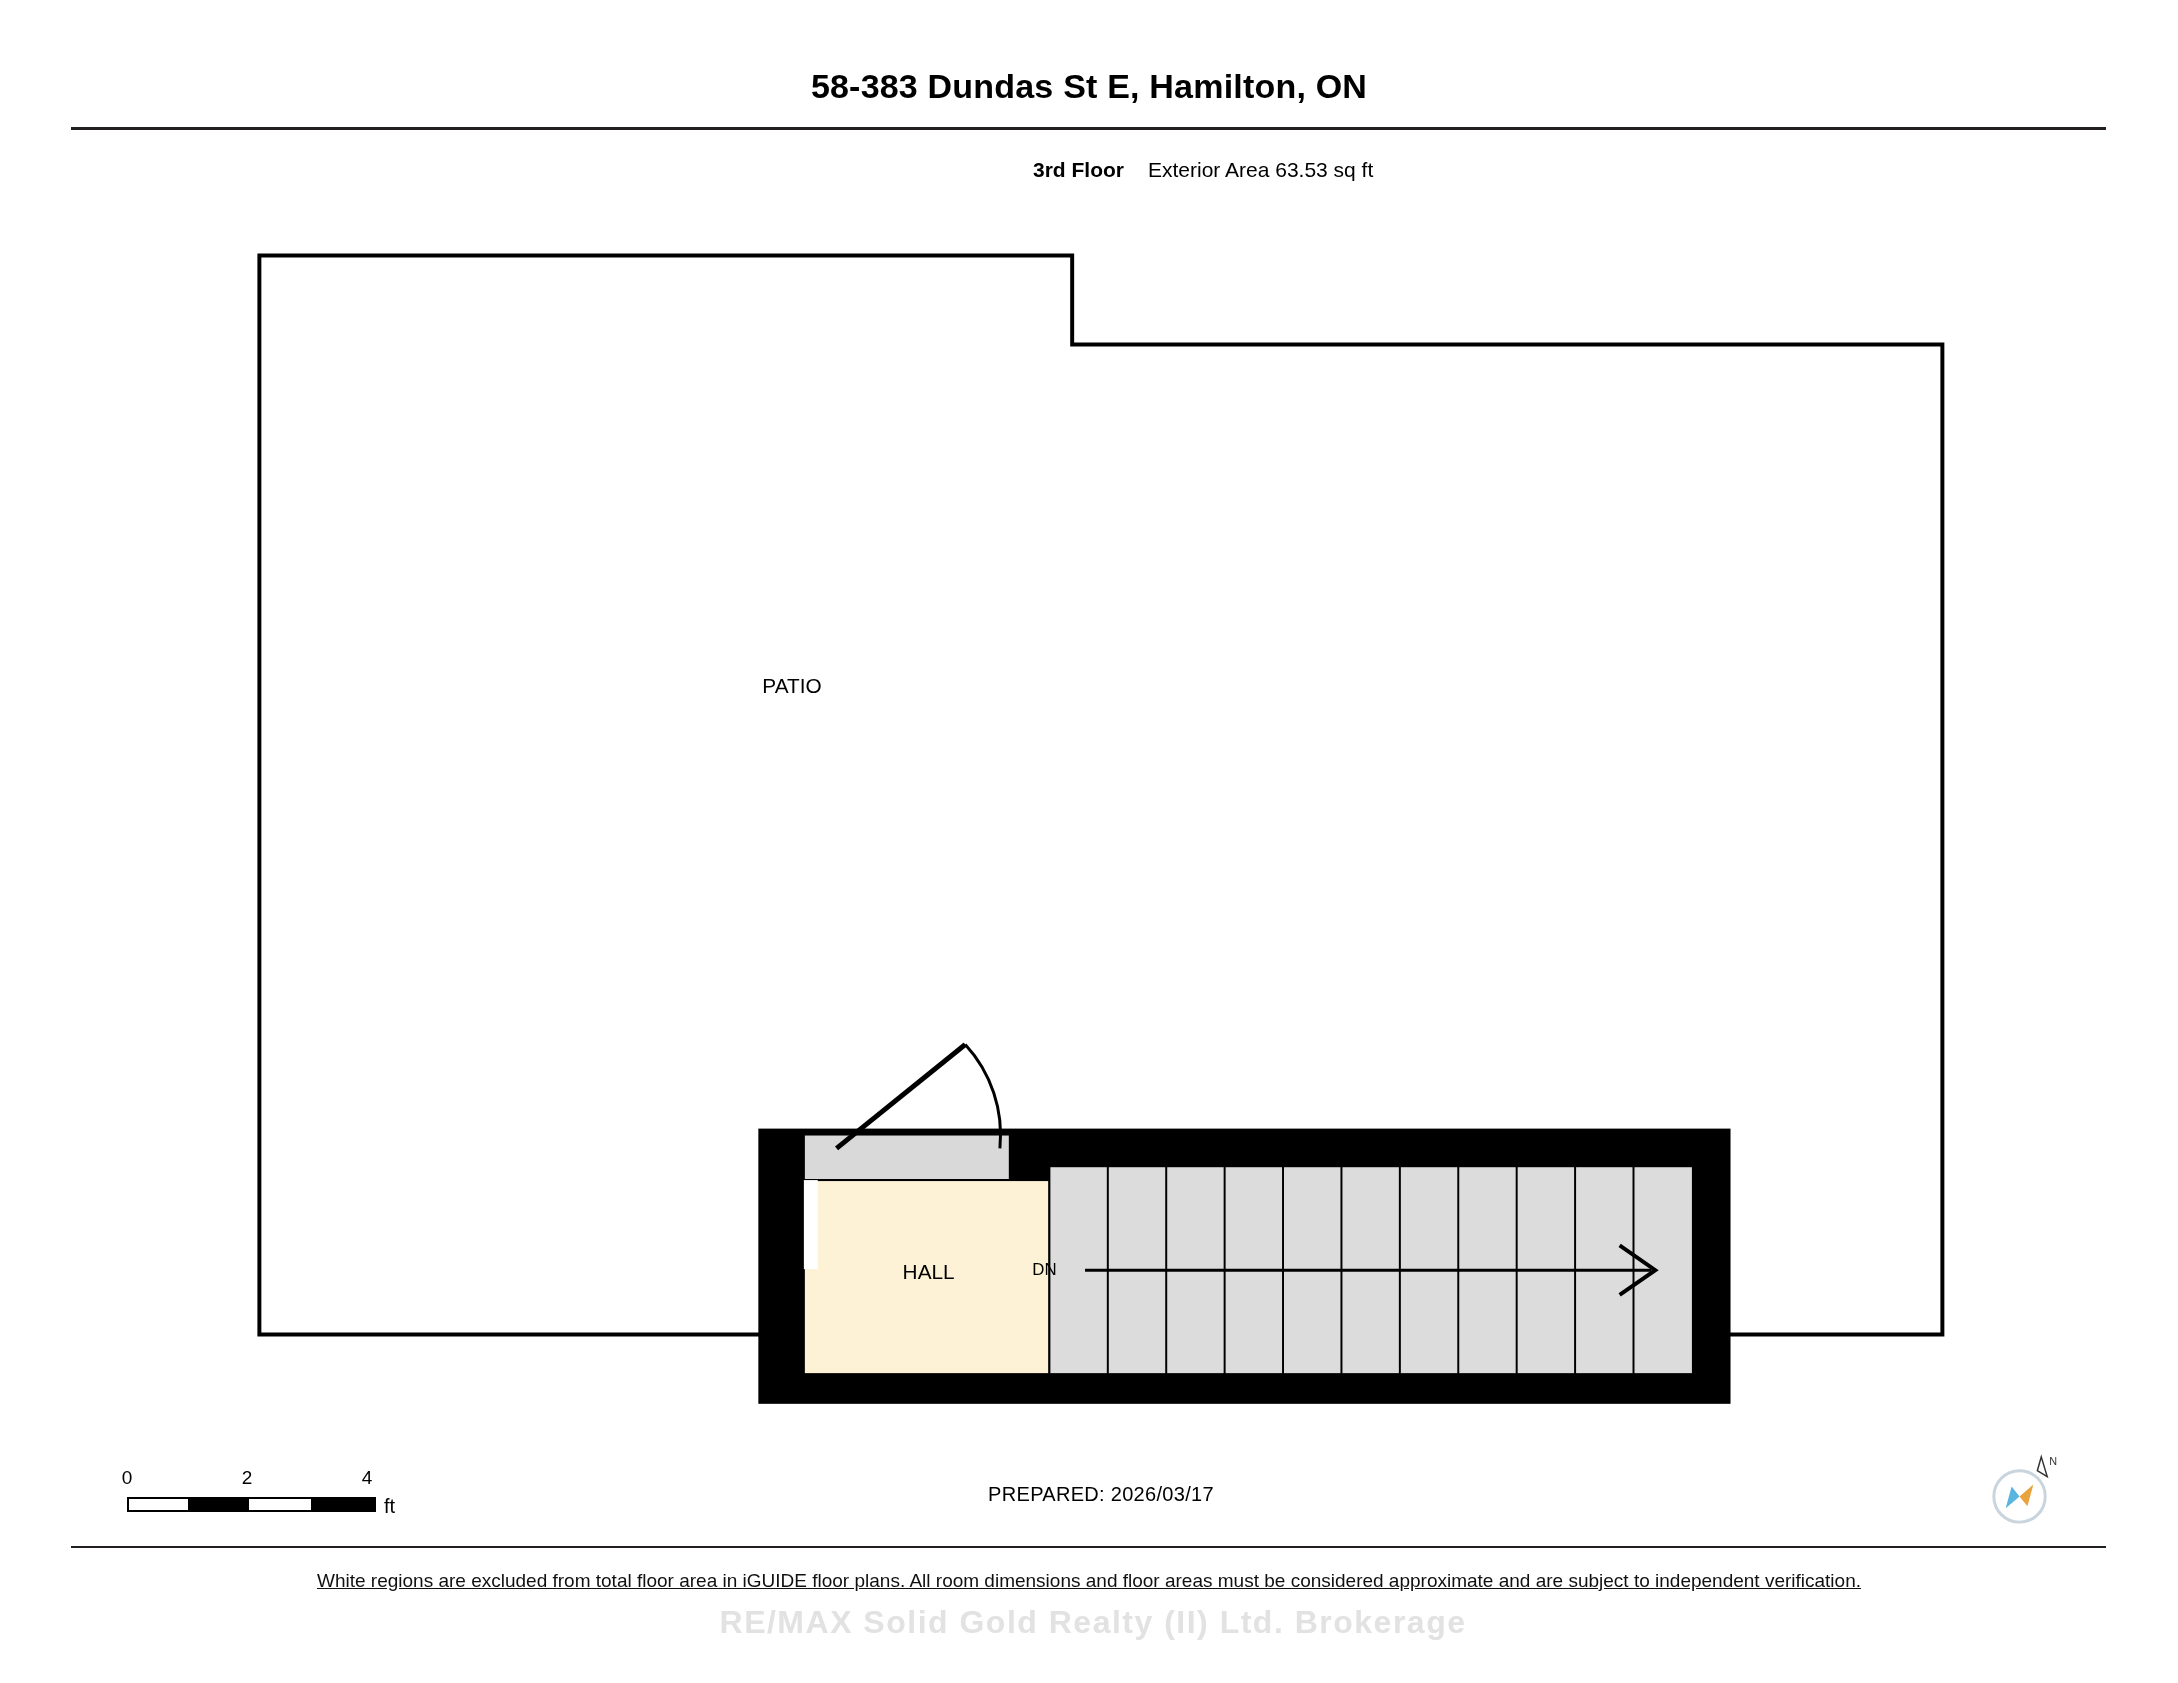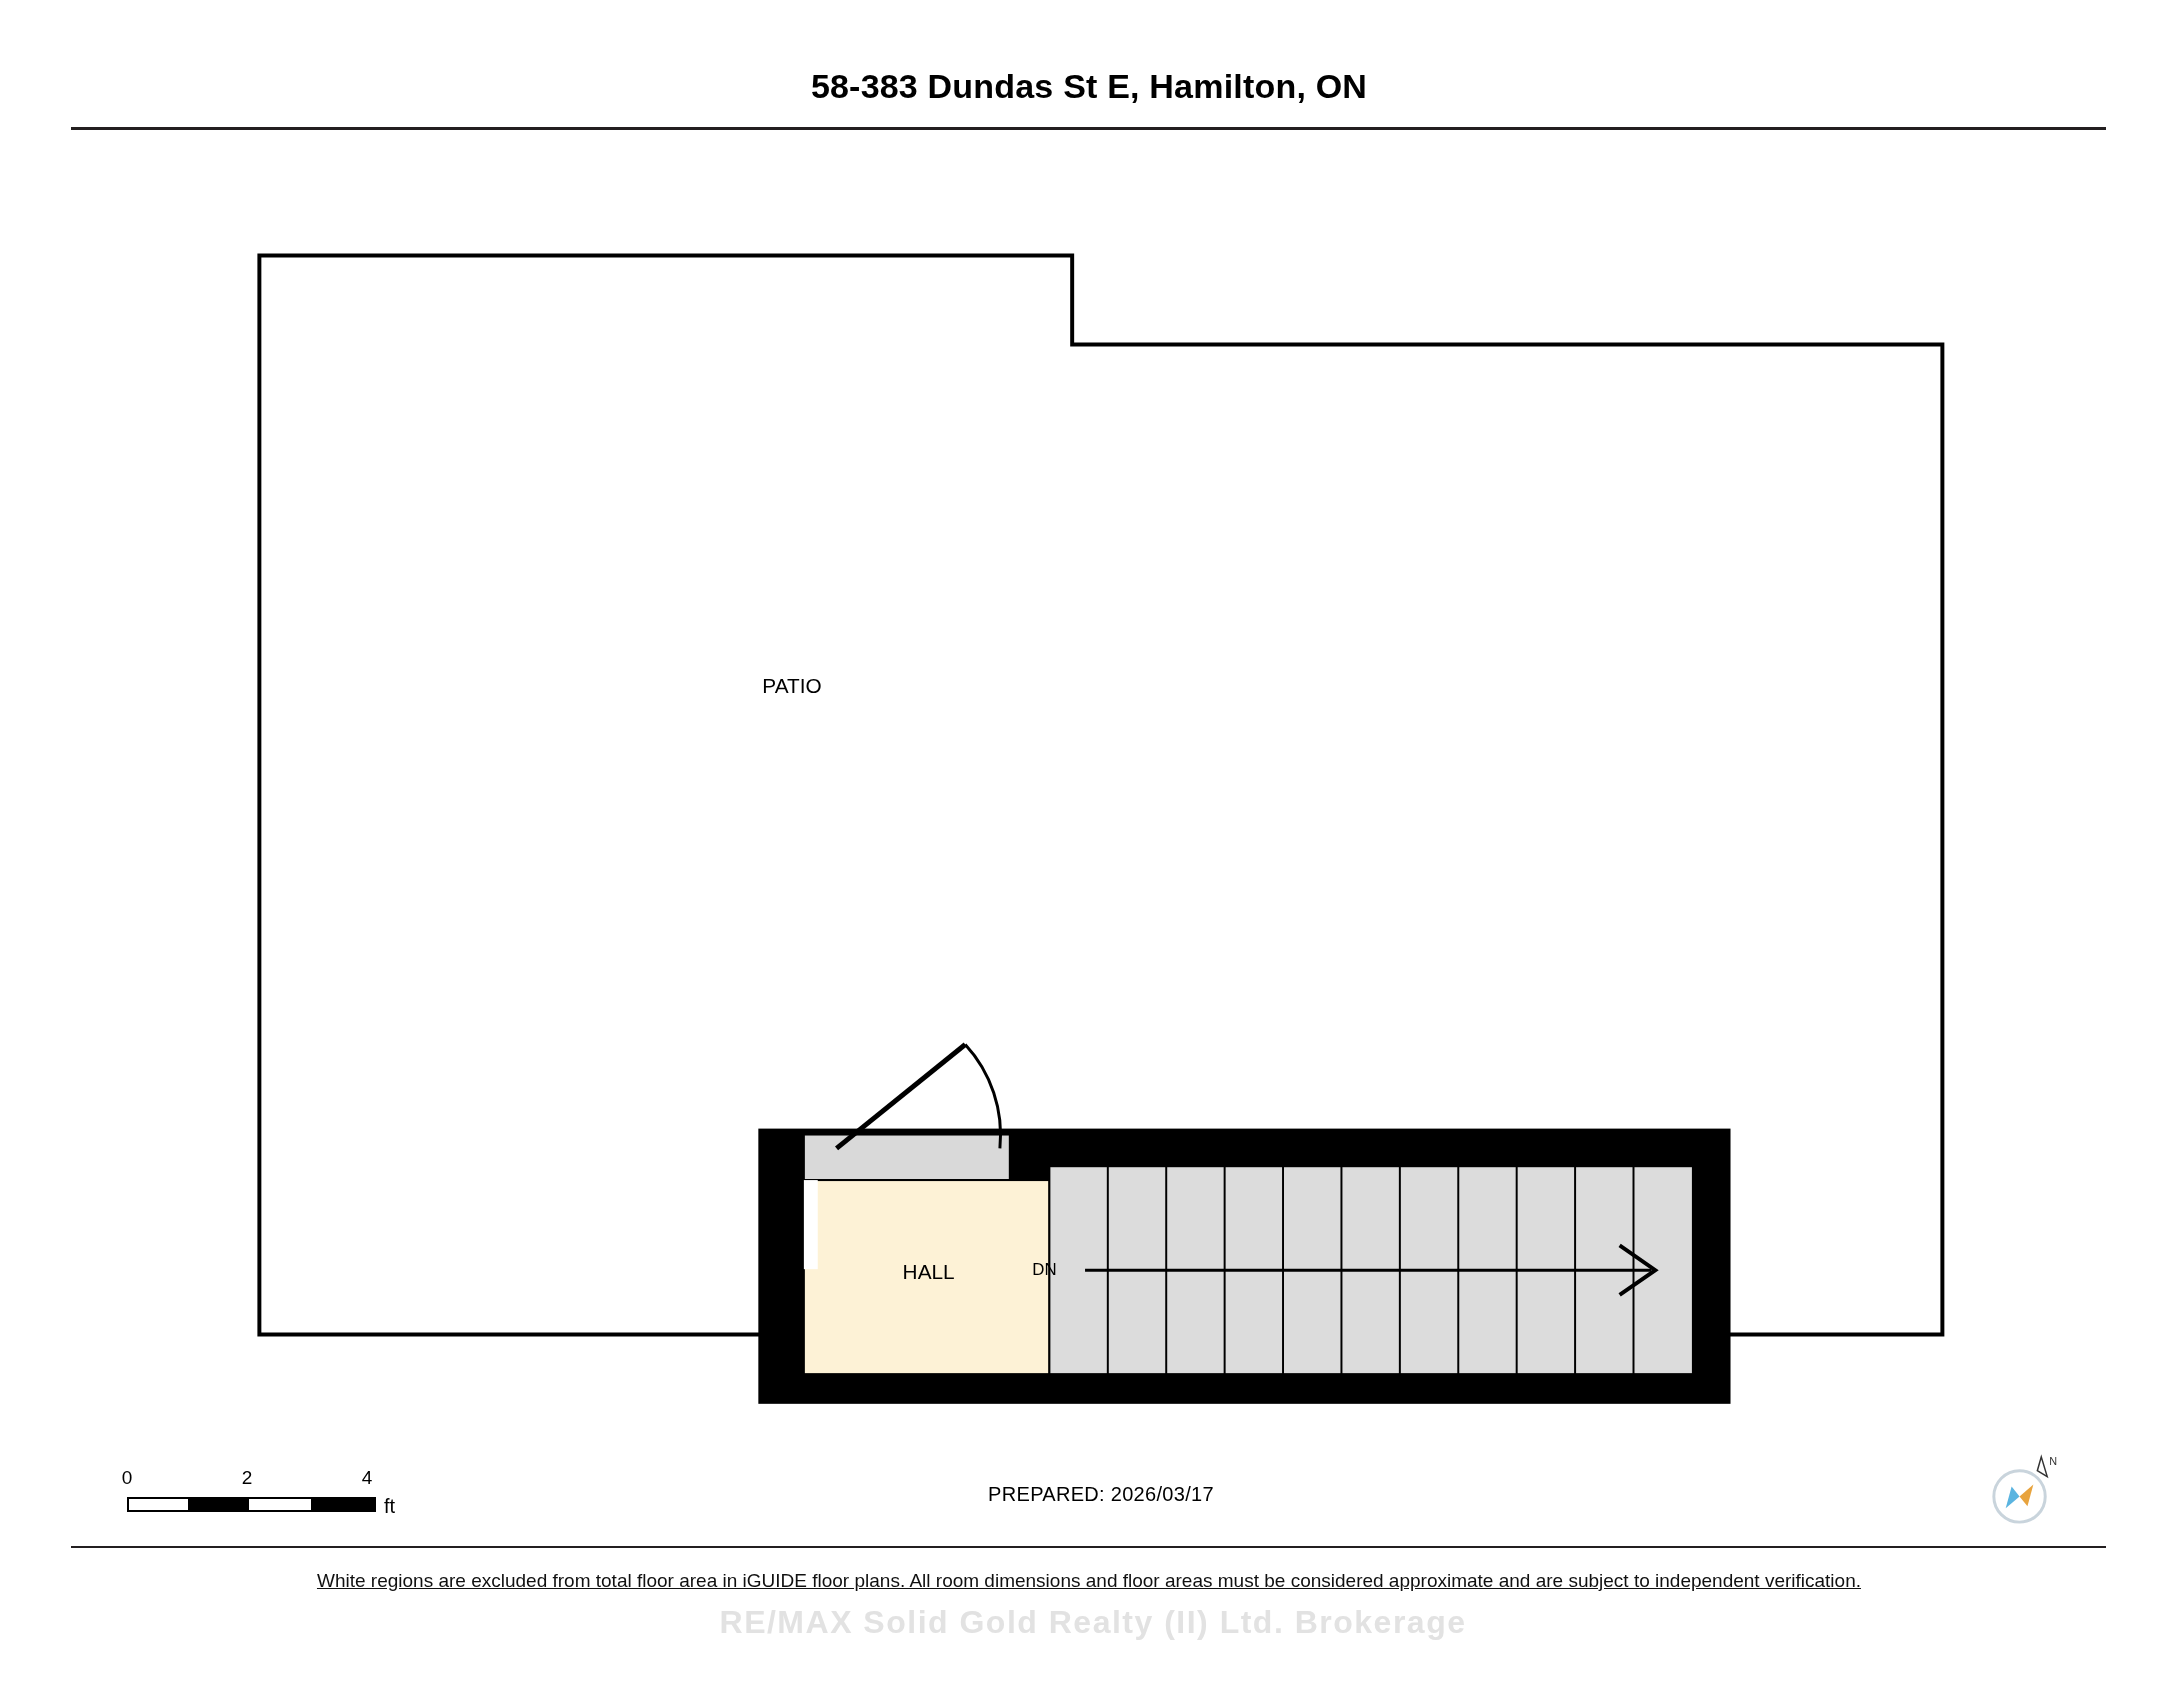--- a/index.html
+++ b/index.html
@@ -173,20 +173,24 @@
 </style>
 </head>
 <body>
 
 <div class="page">
 
   <div class="title">58-383 Dundas St E, Hamilton, ON</div>
   <div class="title-rule"></div>
 
   <div class="area-block">
+    <div class="area-row">
+      <div class="area-label">3rd Floor</div>
+      <div class="area-value">Exterior Area 63.53 sq ft</div>
+    </div>
   </div>
 
   <svg class="plan" viewBox="0 0 2200 1700">
 
     <path d="M 262 258 L 1083 258 L 1083 348 L 1962 348 L 1962 1348 L 262 1348 Z" fill="#ffffff" stroke="#000000" stroke-width="4"></path>
 
     <rect x="766" y="1140" width="982" height="278" fill="#000000"></rect>
 
     <rect x="812" y="1146" width="208" height="46" fill="#d9d9d9" stroke="#000000" stroke-width="2"></rect>
 

